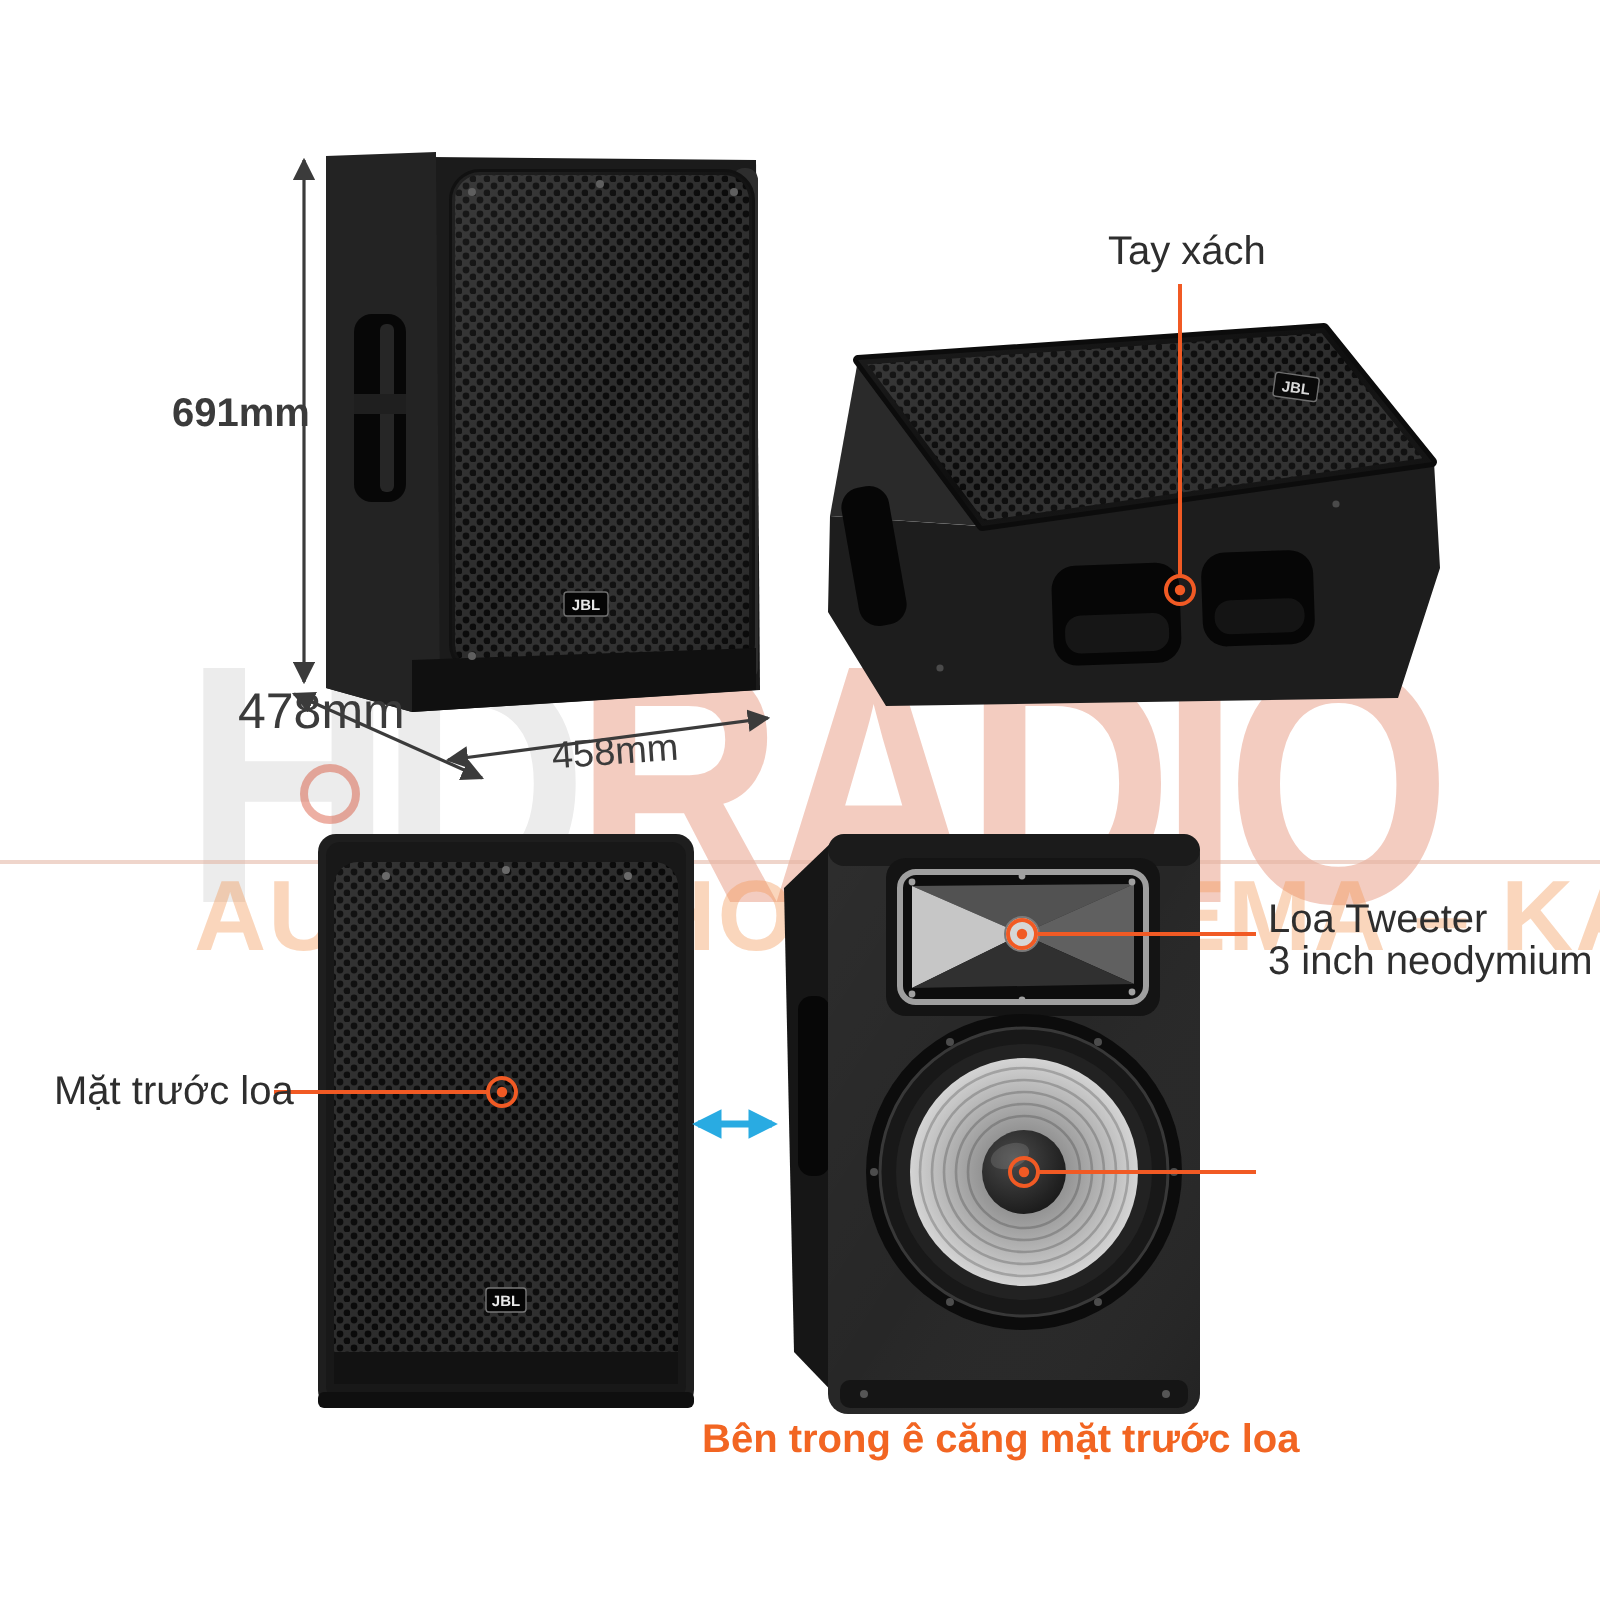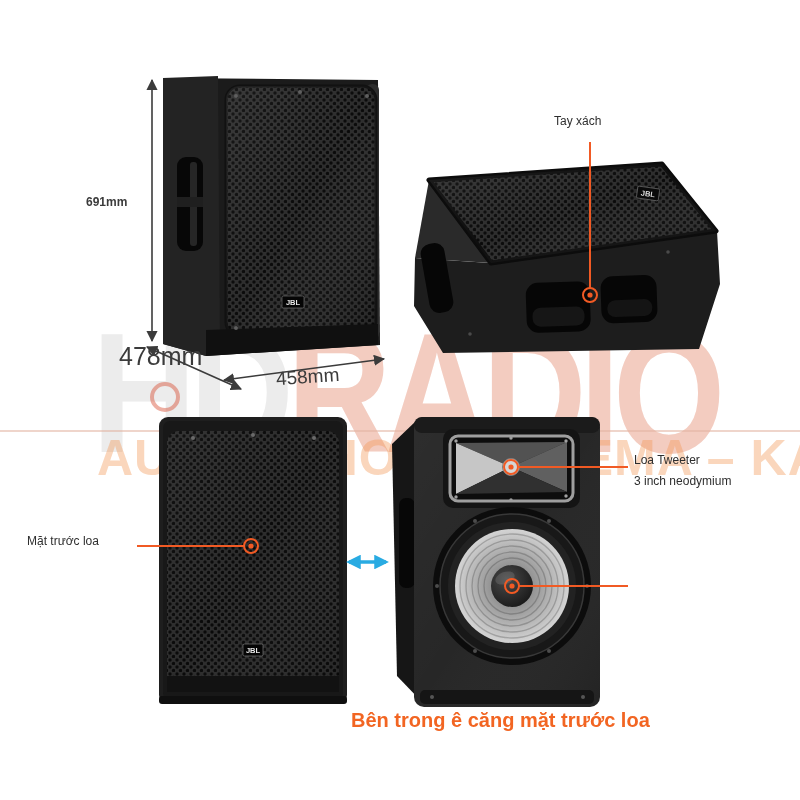--- a/index.html
+++ b/index.html
@@ -26,21 +26,21 @@
   }
   .wm-tagline{
     position:absolute;left:97px;top:433px;font-size:50px;line-height:1;
     font-weight:bold;letter-spacing:1px;color:rgba(243,152,88,0.40);
     white-space:nowrap;width:703px;overflow:hidden;
   }
   
   .art{position:absolute;left:0;top:0;z-index:2;}
   
   .lbl{
-    position:absolute;z-index:3;color:#2e2e2e;font-size:12px;line-height:1.1;
+    position:absolute;z-index:3;color:#2e2e2e;font-size:20px;line-height:1.1;
     white-space:nowrap;
   }
   .dim{color:#3b3b3b;}
   .lbl-dim-height{left:86px;top:196px;font-weight:bold;}
   .lbl-dim-depth{left:119px;top:343px;font-size:25px;text-align:right;}
   .lbl-dim-width{left:276px;top:367px;font-size:19px;transform:rotate(-4deg);}
   .lbl-handle{left:554px;top:115px;}
   .lbl-front{left:27px;top:535px;}
   .lbl-tweeter{left:634px;top:450px;line-height:21px;}
   .lbl-bass{left:634px;top:573px;}

